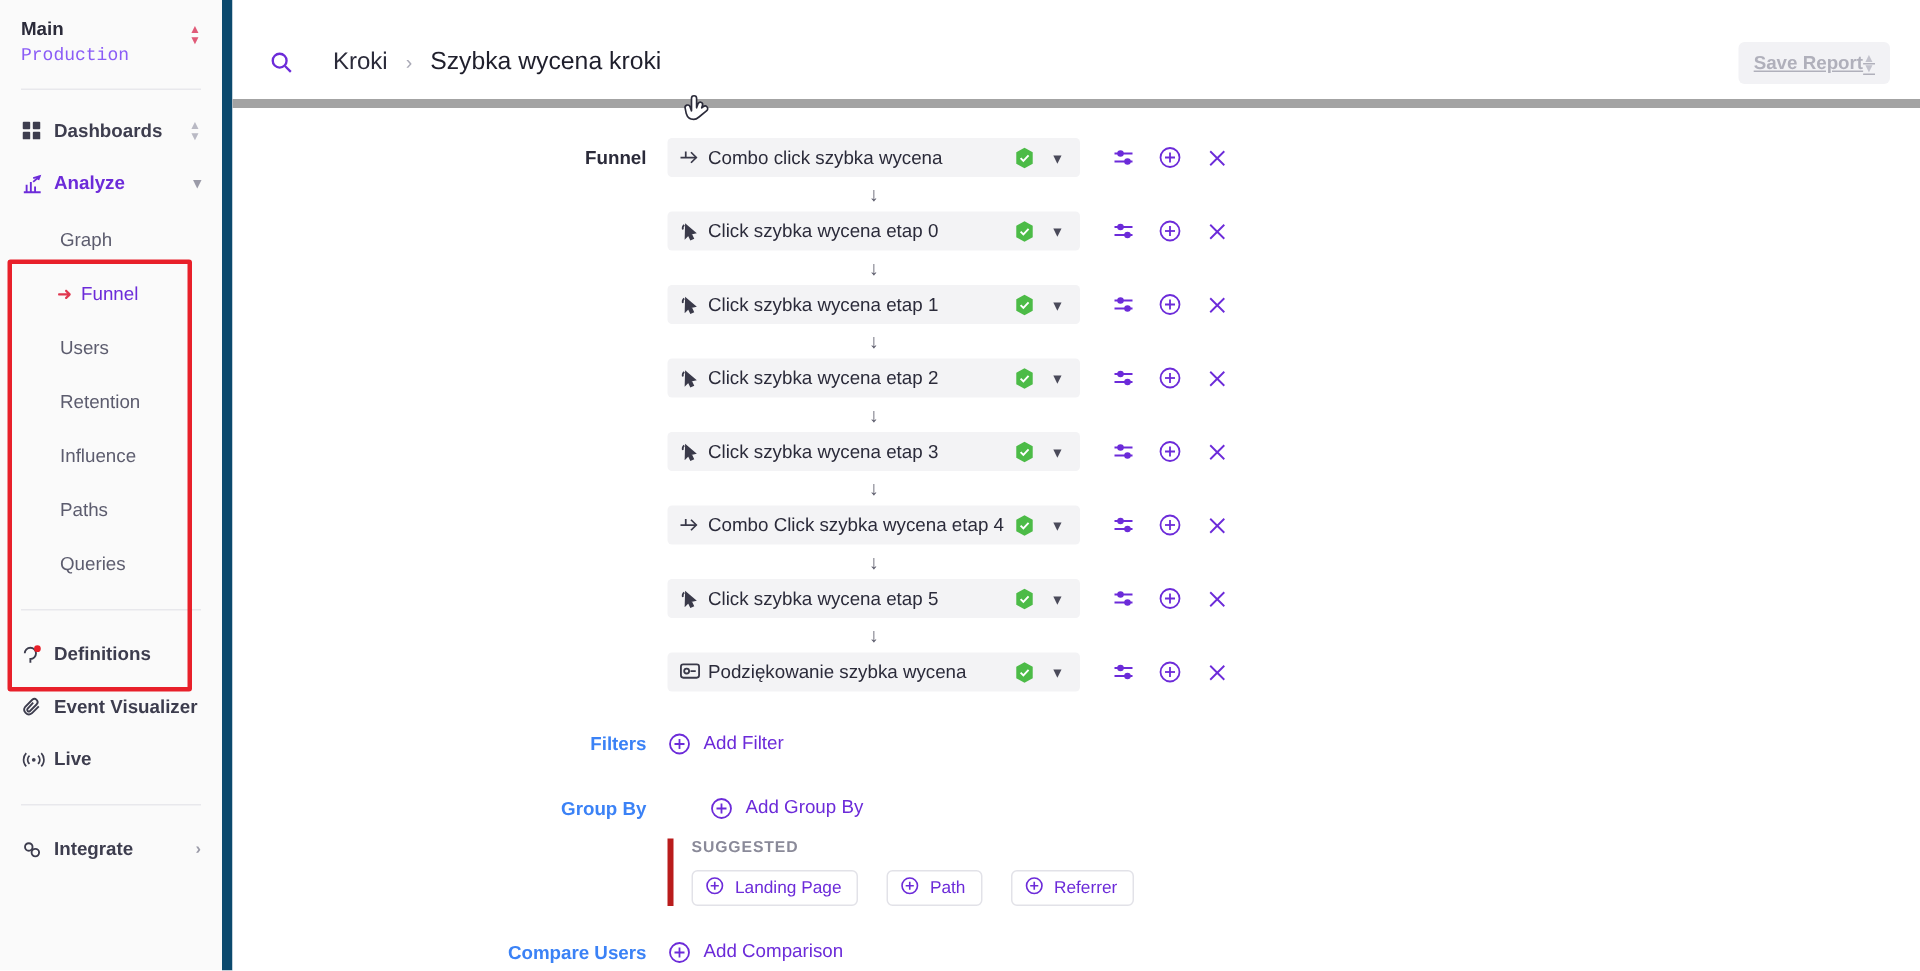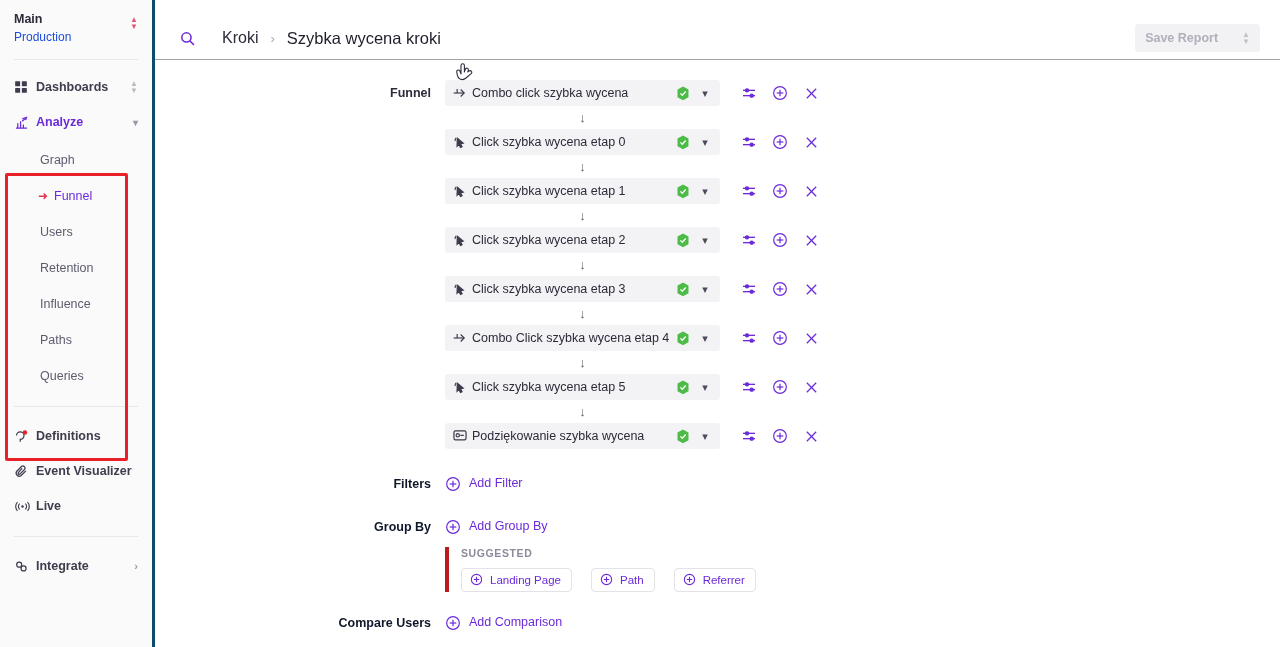--- a/index.html
+++ b/index.html
@@ -8,31 +8,31 @@
     font-family: "Liberation Sans", sans-serif;
     background: #ffffff;
     overflow: hidden;
   }
   .app { display: flex; width: 1280px; height: 647px; position: relative; }
 
   
   .sidebar {
     width: 155px; height: 647px;
     background: #fafafa;
-    border-right: 3px solid #0c4a6e;
+    border-right: 7px solid #0c4a6e;
     position: relative;
     flex: 0 0 155px;
   }
   .workspace {
     padding: 12px 14px 10px 14px;
     display: flex; align-items: flex-start; justify-content: space-between;
   }
   .ws-text { line-height: 1.25; }
   .ws-name { font-size: 12.5px; font-weight: bold; color: #2b2b3a; }
-  .ws-sub { font-size: 12px; color: #1d4ed8; margin-top: 2px; }
+  .ws-sub { font-size: 12px; color: #8b5cf6; margin-top: 2px; font-family: Liberation Mono, monospace; }
   .ws-chev { display:flex; flex-direction:column; align-items:center; padding-top:4px; }
   .ws-chev span { font-size: 8px; color: #e05a78; line-height: 7px; }
   .divider { height:1px; background:#e8e8ec; margin: 4px 14px 0 14px; }
 
   .nav { padding-top: 10px; }
   .nav-item {
     display: flex; align-items: center;
     height: 35px; padding: 0 14px;
     font-size: 12.5px; font-weight: bold; color: #3d3d4e;
     cursor: pointer; position: relative;
@@ -63,44 +63,45 @@
   .redbox {
     position: absolute;
     left: 5px; top: 173px; width: 123px; height: 288px;
     border: 3px solid #e8202a; border-radius: 2px;
     pointer-events: none;
   }
 
   
   .main { flex: 1; height: 647px; position: relative; background:#fff; }
   .topbar {
-    height: 60px; border-bottom: 1px solid #a3a3a3;
+    height: 72px; border-bottom: 6px solid #a3a3a3;
     display: flex; align-items: center; padding: 17px 20px 0 24px;
   }
   .search-ico { color:#6c2bd9; margin-right: 26px; display:flex; cursor:pointer; }
   .crumb { font-size: 16px; color: #2b2b3a; font-weight: normal; cursor:pointer; }
   .crumb-sep { color:#a9a9b6; margin: 0 12px; font-size: 13px; }
   .crumb-cur { font-size: 16.5px; color: #1f1f2c; }
   .save-btn {
     margin-left: auto;
-    display:flex; align-items:center; gap:24px;
+    display:flex; align-items:center; gap:0;
     background:#f2f2f5; border-radius: 4px;
     height: 28px; padding: 0 10px;
     font-size: 12.5px; color:#b0b0bb; font-weight:bold;
     cursor: default;
+    text-decoration: underline;
   }
   .save-btn .stack { display:flex; flex-direction:column; align-items:center; }
   .save-btn .stack span { font-size:8px; line-height:7px; color:#c2c2cc; }
 
   .content { padding: 20px 0 0 0; }
 
   .row { display: flex; align-items: center; }
   .row-label {
     width: 290px; text-align: right; padding-right: 14px;
-    font-size: 12.5px; font-weight: bold; color: #0f172a;
+    font-size: 12.5px; font-weight: bold; color: #3b82f6;
     flex: 0 0 290px;
   }
 
   
   .steps { padding-top: 0; }
   .step-row { display:flex; align-items:center; }
   .step-label {
     width: 290px; text-align:right; padding-right: 14px;
     font-size: 12.5px; font-weight:bold; color:#2b2b3a;
     flex:0 0 290px;
@@ -683,21 +684,21 @@
             <svg width="16" height="16" viewBox="0 0 24 24" fill="none" stroke="#6c2bd9" stroke-width="1.8">
               <circle cx="12" cy="12" r="9.5"></circle>
                 <line x1="12" y1="7" x2="12" y2="17"></line>
                 <line x1="7" y1="12" x2="17" y2="12"></line>
             </svg>
           </span>
           <span>Add Filter</span>
         </div>
       </div>
 
-      <div class="row" style="margin-top:27px;">
+      <div class="row" style="margin-top:27px;gap:28px;">
         <div class="row-label">Group By</div>
         <div class="add-link">
           <span class="plus-circ">
             <svg width="16" height="16" viewBox="0 0 24 24" fill="none" stroke="#6c2bd9" stroke-width="1.8">
               <circle cx="12" cy="12" r="9.5"></circle>
                 <line x1="12" y1="7" x2="12" y2="17"></line>
                 <line x1="7" y1="12" x2="17" y2="12"></line>
             </svg>
           </span>
           <span>Add Group By</span>

